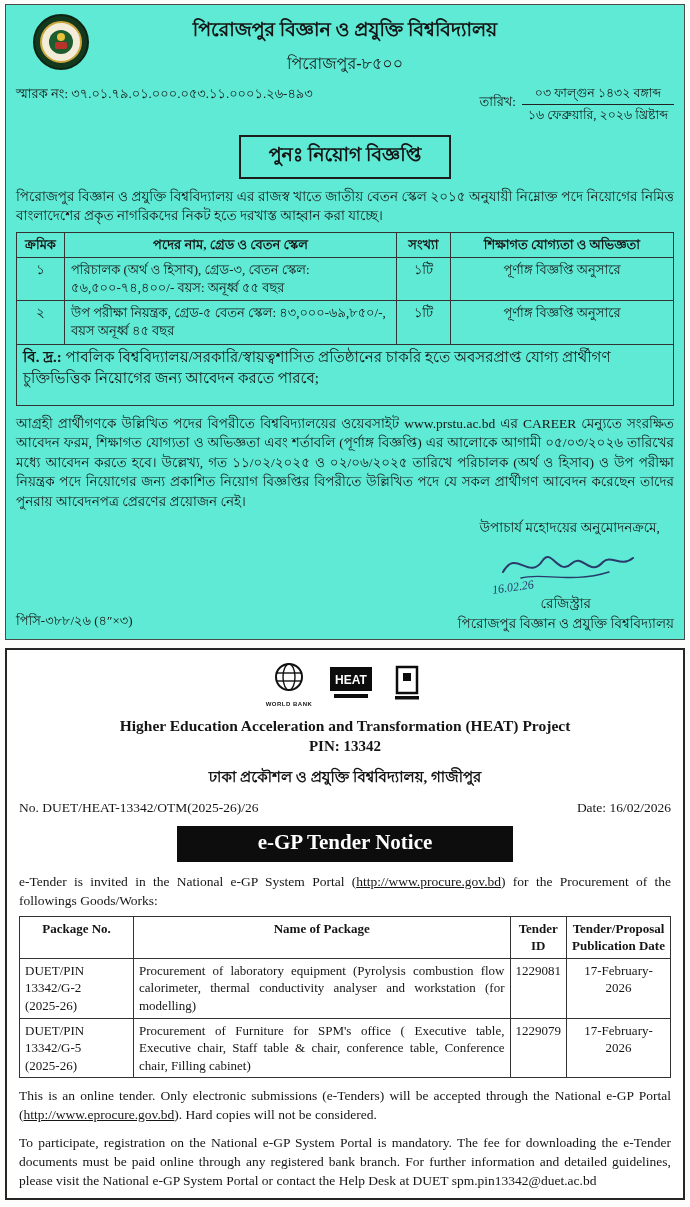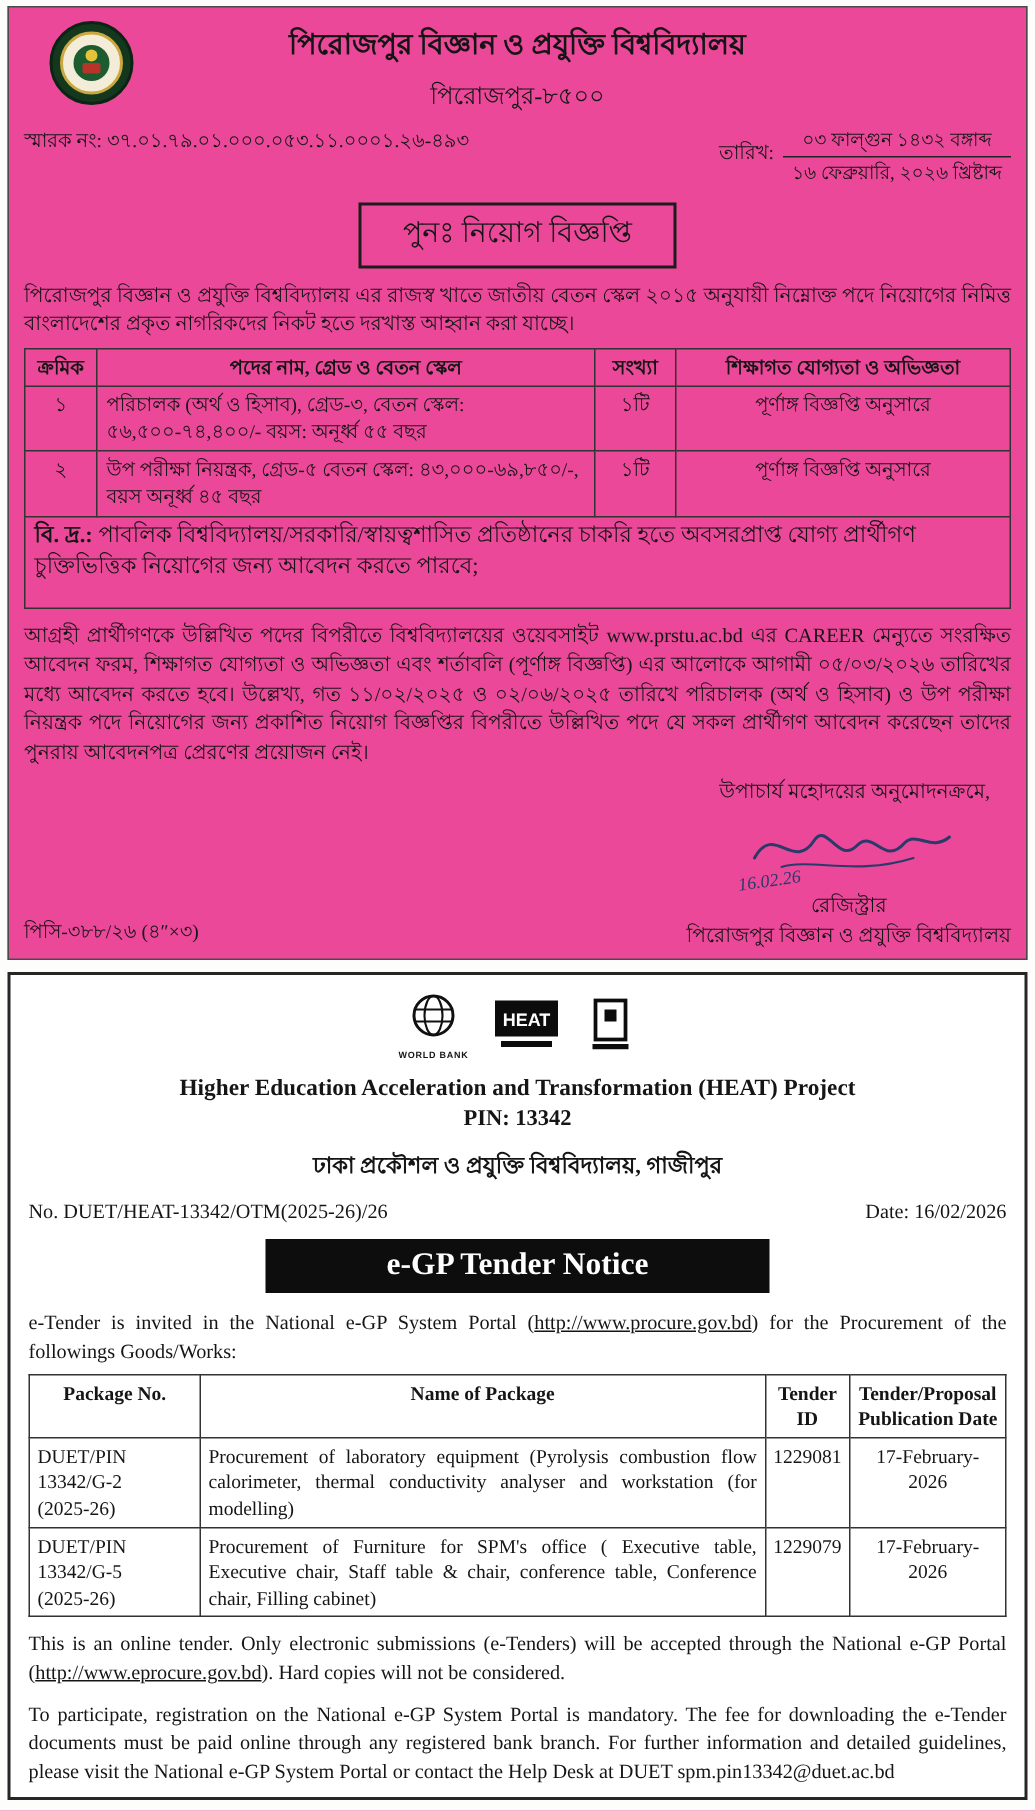--- a/index.html
+++ b/index.html
@@ -1,32 +1,32 @@
 <!DOCTYPE html>
 <html><head>
 <meta charset="utf-8">
 <style>
   * { box-sizing: border-box; margin: 0; padding: 0; }
   html, body { background: #e9e9e7; }
   body { width: 690px; font-family: "Liberation Serif", "DejaVu Serif", serif; color: #151515; }
   .page { width: 690px; min-height: 1207px; background: #fdfdfc; padding: 4px 5px 6px; }
 
   
-  .notice1 { border: 1px solid #4a4a4a; background: #ec4899; padding: 8px 10px 5px; }
+  .notice1 { border: 1px solid #4a4a4a; background: #5eead4; padding: 8px 10px 5px; }
   .n1-head { position: relative; text-align: center; min-height: 62px; }
   .seal { position: absolute; left: 16px; top: 0; width: 58px; height: 58px; }
   .n1-univ { font-size: 19px; font-weight: bold; padding-top: 2px; }
   .n1-city { font-size: 16px; margin-top: 4px; }
   .memo-row { display: flex; justify-content: space-between; align-items: flex-start; font-size: 13px; margin-top: 6px; gap: 28px; }
   .date-wrap { display: flex; gap: 6px; align-items: flex-start; }
   .date-label { font-size: 13px; padding-top: 8px; }
   .date-stack { text-align: center; font-size: 12.5px; line-height: 1.5; }
   .date-top { border-bottom: 1px solid #222; padding: 0 6px 1px; }
   .date-bottom { padding: 1px 6px 0; }
-  .head-box { width: max-content; margin: 10px auto 8px; border: 2px solid #1c1c1c; padding: 3px 28px 5px; font-size: 19px; font-weight: normal; }
+  .head-box { width: max-content; margin: 10px auto 8px; border: 2px solid #1c1c1c; padding: 3px 28px 5px; font-size: 19px; font-weight: bold; }
   .para { font-size: 13.5px; line-height: 1.45; text-align: justify; }
   .t1 { width: 100%; border-collapse: collapse; margin-top: 6px; }
   .t1 th, .t1 td { border: 1px solid #333; font-size: 13px; padding: 3px 6px; vertical-align: top; line-height: 1.4; }
   .t1 th { text-align: center; font-weight: bold; }
   .c-sl { width: 48px; text-align: center; }
   .c-post { width: 332px; text-align: left; }
   .c-num { width: 54px; text-align: center; }
   .c-qual { text-align: center; }
   .note-box { border: 1px solid #333; border-top: none; padding: 2px 6px 16px; font-size: 15px; line-height: 1.4; }
   .n1-body { margin-top: 8px; font-family: Liberation Serif, serif; }

